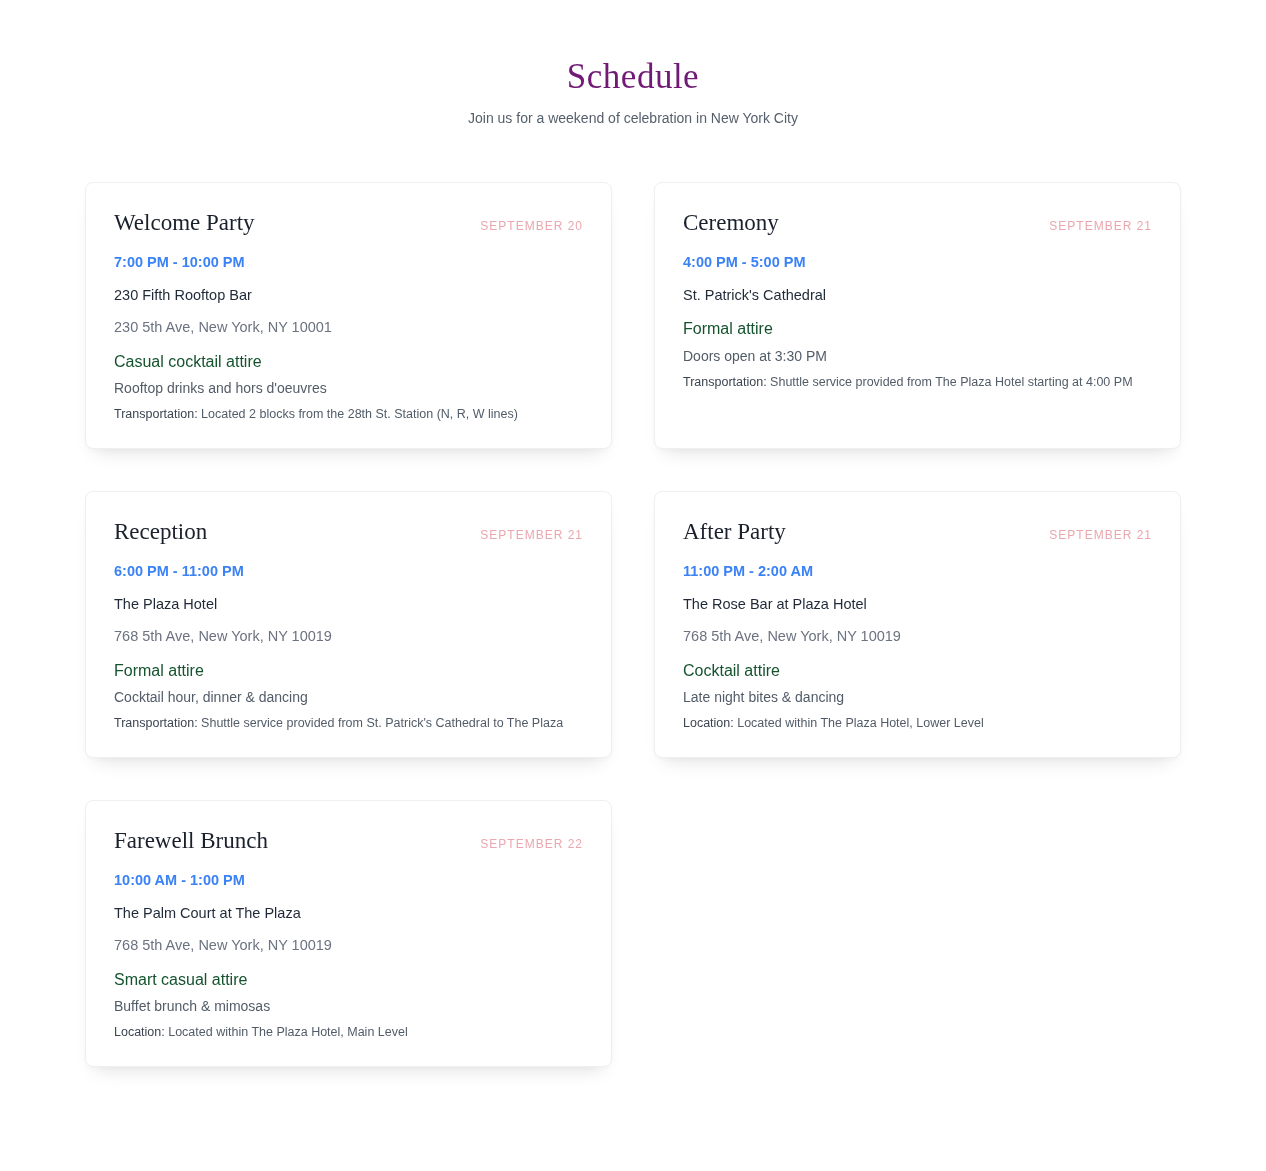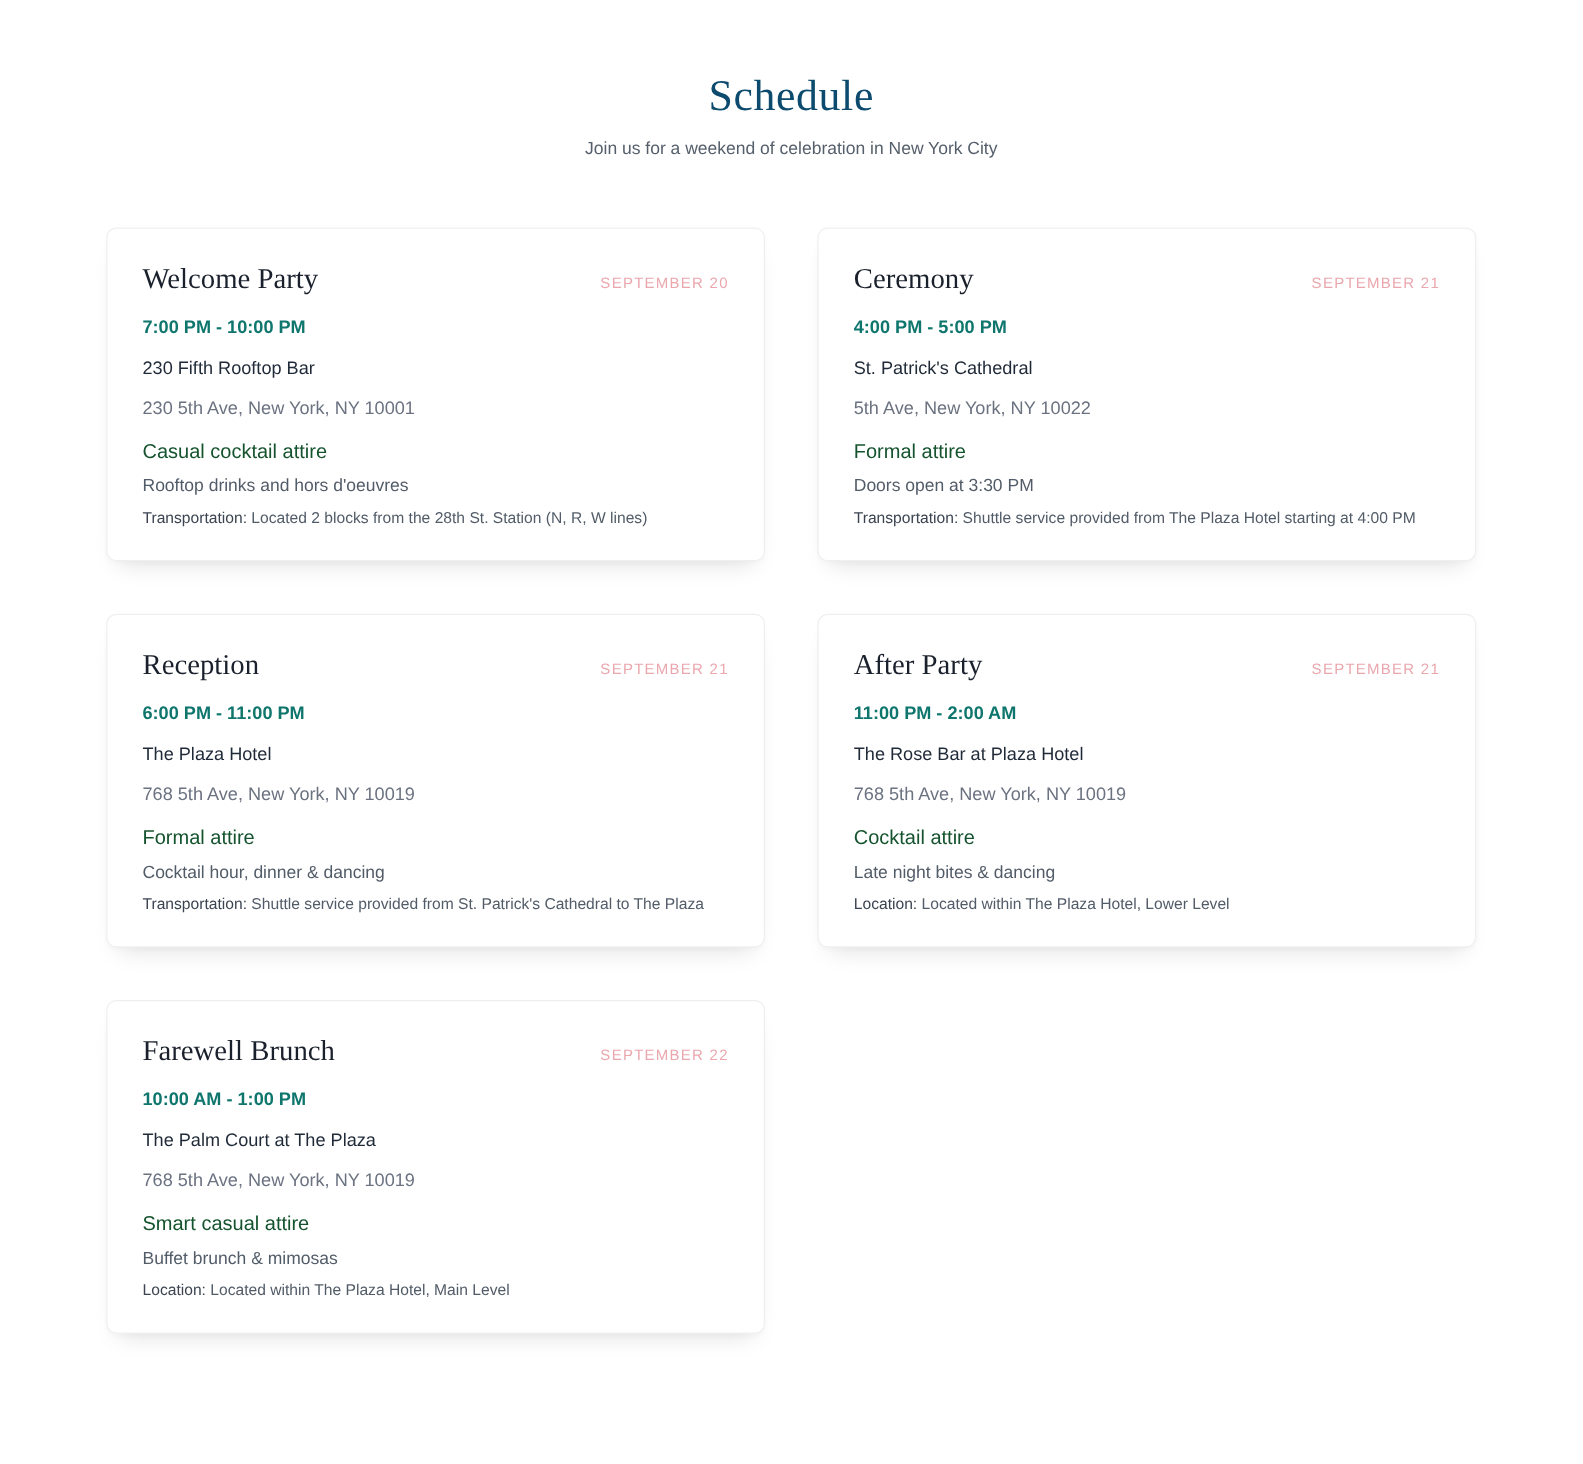--- a/index.html
+++ b/index.html
@@ -15,21 +15,21 @@
   }
   .page-header {
     padding-top: 57px;
     text-align: center;
   }
   .page-title {
     font-family: "Liberation Serif", serif;
     font-weight: 500;
     font-size: 35px;
     letter-spacing: 0.5px;
-    color: #0c4a6e;
+    color: #701a75;
   }
   .page-subtitle {
     margin-top: 13px;
     font-size: 14px;
     color: #555f6b;
   }
   .cards-grid {
     width: 1096px;
     margin: 56px auto 0 auto;
     display: grid;
@@ -64,21 +64,21 @@
     font-weight: 400;
     letter-spacing: 1px;
     text-transform: uppercase;
     color: #eaa7ae;
     white-space: nowrap;
   }
   .card p { line-height: 1.35; }
   .time {
     font-size: 14.5px;
     font-weight: 700;
-    color: #0f766e;
+    color: #3b82f6;
   }
   .venue {
     margin-top: 13px;
     font-size: 14.5px;
     color: #1f2937;
   }
   .address {
     margin-top: 13px;
     font-size: 14.5px;
     color: #6b7280;
@@ -126,21 +126,20 @@
     <p class="note"><strong>Transportation:</strong> <span>Located 2 blocks from the 28th St. Station (N, R, W lines)</span></p>
   </section>
 
   <section class="card">
     <div class="card-head">
       <h2 class="card-title">Ceremony</h2>
       <span class="card-date">SEPTEMBER 21</span>
     </div>
     <p class="time">4:00 PM - 5:00 PM</p>
     <p class="venue">St. Patrick's Cathedral</p>
-    <p class="address">5th Ave, New York, NY 10022</p>
     <p class="attire">Formal attire</p>
     <p class="desc">Doors open at 3:30 PM</p>
     <p class="note"><strong>Transportation:</strong> <span>Shuttle service provided from The Plaza Hotel starting at 4:00 PM</span></p>
   </section>
 
   <section class="card">
     <div class="card-head">
       <h2 class="card-title">Reception</h2>
       <span class="card-date">SEPTEMBER 21</span>
     </div>

